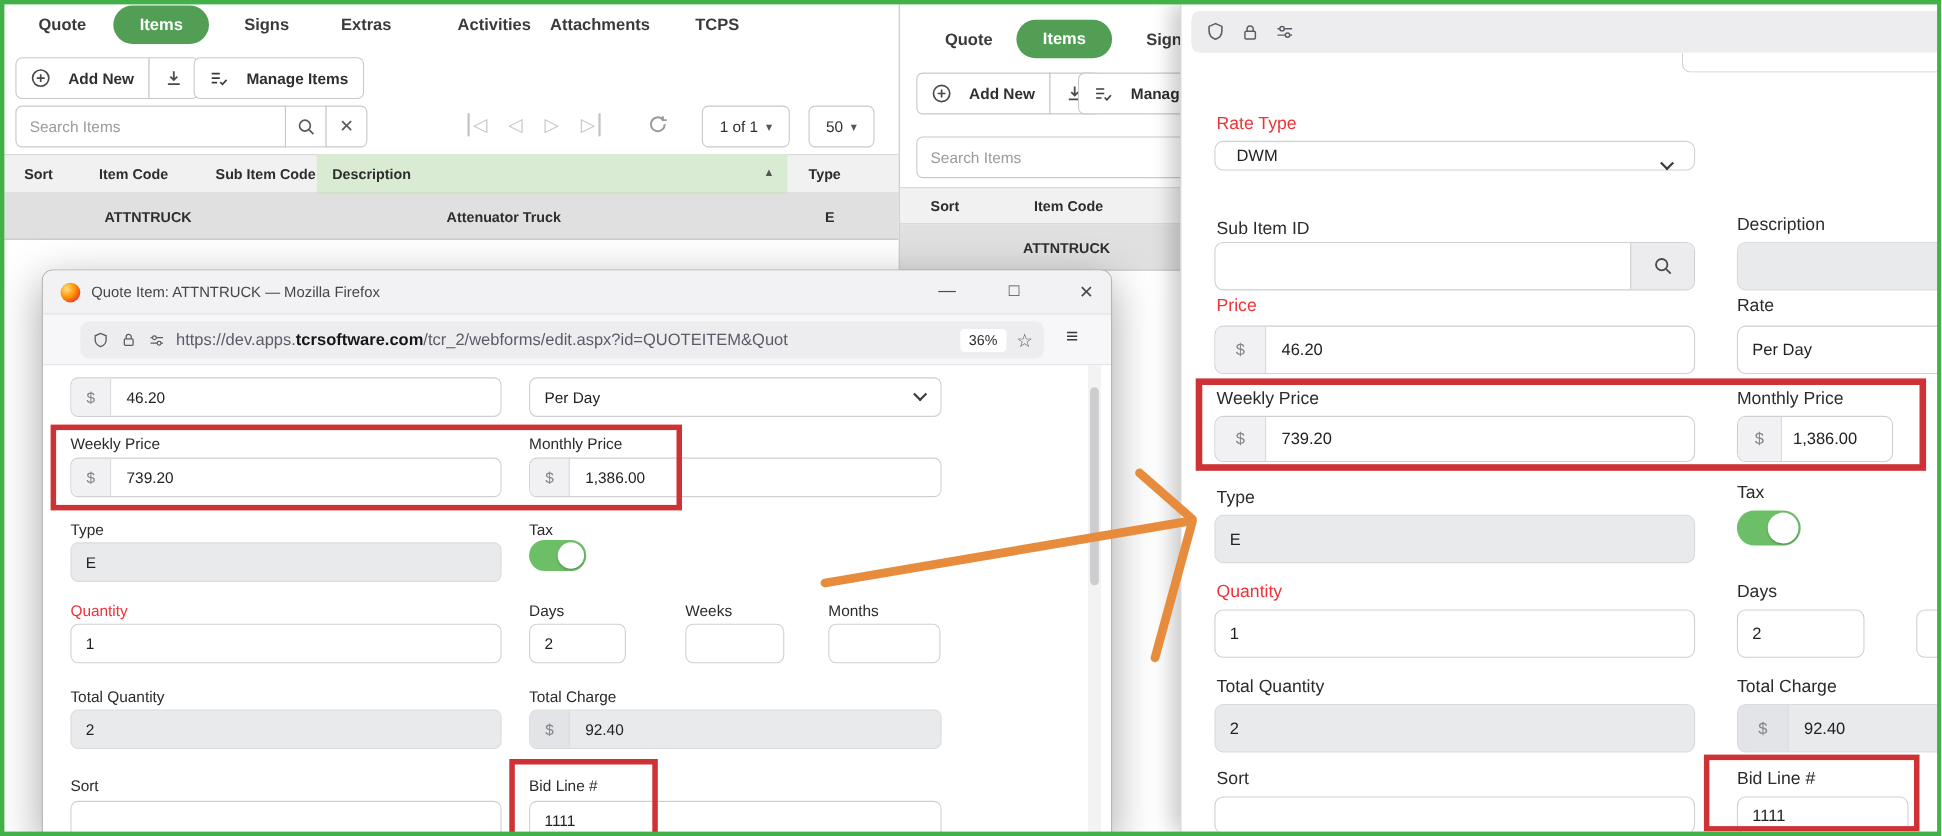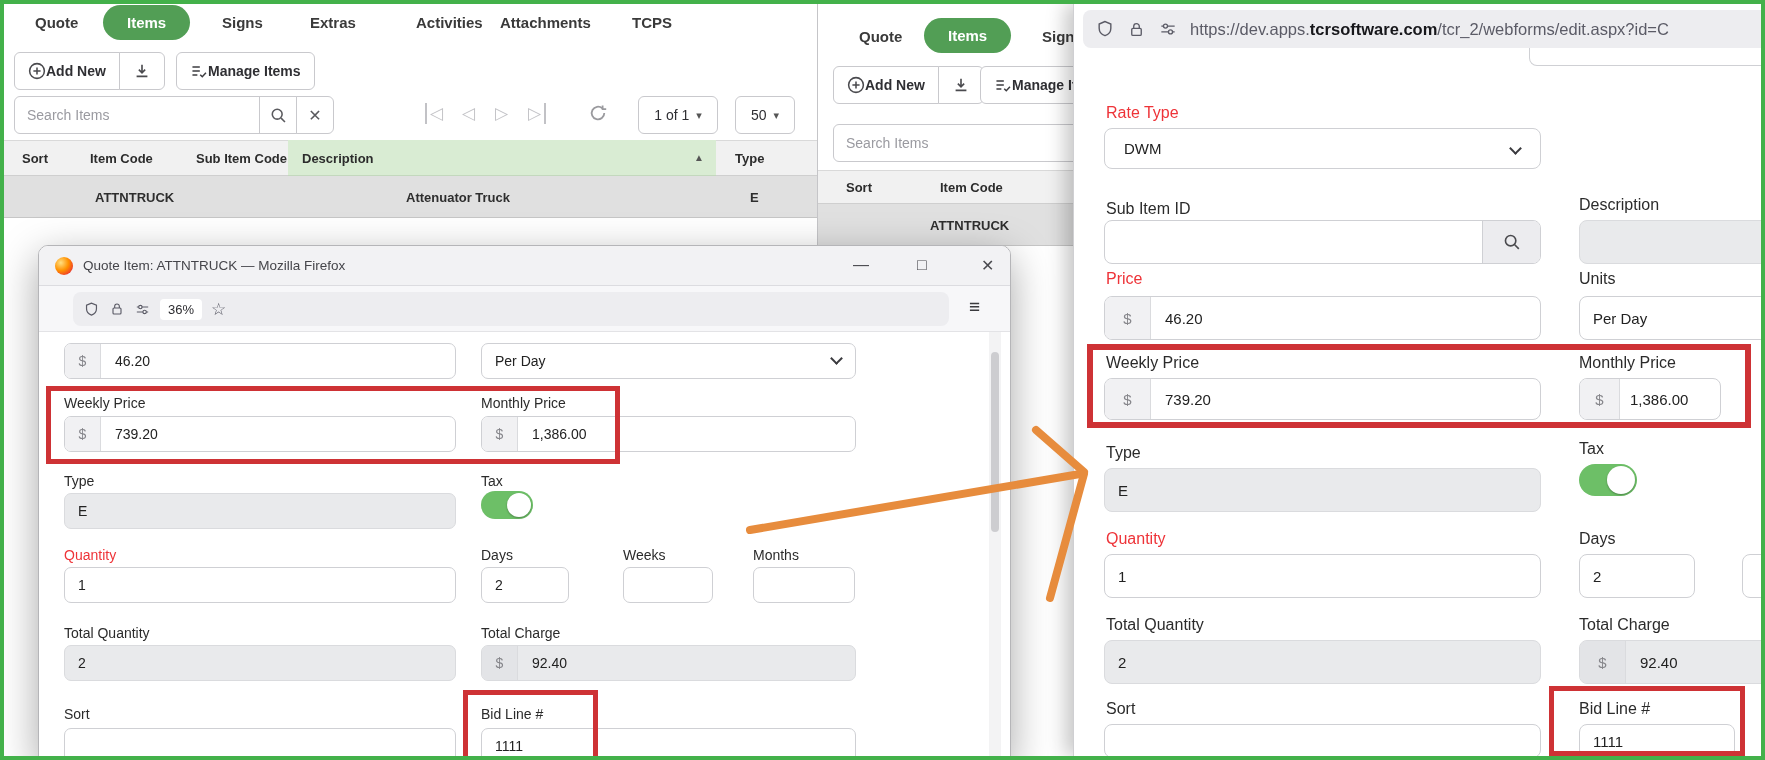--- a/index.html
+++ b/index.html
@@ -9,21 +9,21 @@
   .abs{position:absolute;}
   .frame{position:absolute;inset:0;border:4px solid #43b14a;z-index:40;pointer-events:none;}
 
   
   .tab{position:absolute;top:14px;font-size:15px;font-weight:700;color:#3a3a3a;white-space:nowrap;cursor:default;}
   .pill{position:absolute;top:5px;background:#529e55;color:#fff;border-radius:999px;padding:9px 24px;
         font-size:15px;font-weight:700;white-space:nowrap;}
 
   
   .btngrp{position:absolute;display:flex;}
-  .btn{display:flex;align-items:center;gap:0;background:#fff;border:1px solid #c9c9cd;
+  .btn{display:flex;align-items:center;gap:16px;background:#fff;border:1px solid #c9c9cd;
        color:#2f2f33;font-size:14px;font-weight:600;padding:0 13px;height:38px;white-space:nowrap;}
   .btngrp .btn+.btn{margin-left:-1px;}
   .btngrp .btn:first-child{border-radius:6px 0 0 6px;}
   .btngrp .btn:last-child{border-radius:0 6px 6px 0;}
   .btngrp .btn:only-child{border-radius:6px;}
 
   
   .srch{position:absolute;display:flex;height:38px;}
   .srch .cell{background:#fff;border:1px solid #c9c9cd;display:flex;align-items:center;}
   .srch .cell+.cell{margin-left:-1px;}
@@ -244,20 +244,21 @@
               <path d="M8.5 10.5V8a3.5 3.5 0 0 1 7 0v2.5" fill="none" stroke="#5b5b66" stroke-width="1.7"></path>
             </svg>
         </span>
         <span>
           <svg width="17" height="17" viewBox="0 0 24 24">
               <path d="M4 8.5h16M4 15.5h16" stroke="#5b5b66" stroke-width="1.6"></path>
               <circle cx="9" cy="8.5" r="2.4" fill="#f7f7f9" stroke="#5b5b66" stroke-width="1.6"></circle>
               <circle cx="15" cy="15.5" r="2.4" fill="#f7f7f9" stroke="#5b5b66" stroke-width="1.6"></circle>
             </svg>
         </span>
+        <span class="urltxt" style="flex:1"><span>https://dev.apps.</span><b>tcrsoftware.com</b><span>/tcr_2/webforms/edit.aspx?id=QUOTEITEM&amp;Quot</span></span>
         <span class="badge">36%</span>
         <span style="font-size:17px;color:#5b5b66;flex:none">☆</span>
       </div>
       <span class="abs" style="left:930px;top:10px;font-size:19px;color:#3a3a3e">≡</span>
     </div>
 
     <div class="inp grp" style="left:25px;top:97px;width:392px;height:36px">
       <span class="addon" style="width:36px">$</span>
       <span class="val">46.20</span>
     </div>
@@ -336,26 +337,25 @@
             <path d="M8.5 10.5V8a3.5 3.5 0 0 1 7 0v2.5" fill="none" stroke="#5b5b66" stroke-width="1.7"></path>
           </svg>
       </span>
       <span>
         <svg width="20" height="20" viewBox="0 0 24 24">
             <path d="M4 8.5h16M4 15.5h16" stroke="#5b5b66" stroke-width="1.6"></path>
             <circle cx="9" cy="8.5" r="2.4" fill="#f1f1f4" stroke="#5b5b66" stroke-width="1.6"></circle>
             <circle cx="15" cy="15.5" r="2.4" fill="#f1f1f4" stroke="#5b5b66" stroke-width="1.6"></circle>
           </svg>
       </span>
-      <span class="urltxt" style="flex:1;font-size:16.5px"><span>https://dev.apps.</span><b>tcrsoftware.com</b><span>/tcr_2/webforms/edit.aspx?id=C</span></span>
     </div>
     <div class="abs" style="left:455px;top:44px;width:330px;height:18px;border:1px solid #cfd0d4;border-top:none;border-radius:0 0 8px 8px;background:#fff"></div>
 
     <span class="lbl lg red" style="left:32px;top:100px">Rate Type</span>
-    <div class="inp lg" style="left:30px;top:124px;width:437px;height:41px">
+    <div class="inp lg" style="left:30px;top:124px;width:437px;height:27px">
       <span style="padding-left:6px">DWM</span>
     </div>
     <span class="chev" style="left:437px;top:140px"></span>
 
     <span class="lbl lg" style="left:32px;top:196px">Sub Item ID</span>
     <div class="inp lg grp" style="left:30px;top:216px;width:437px;height:44px">
       <span style="flex:1"></span>
       <span class="sbtn" style="width:58px">
         <svg width="20" height="20" viewBox="0 0 22 22">
             <circle cx="9.5" cy="9.5" r="5.7" fill="none" stroke="#4a4a4e" stroke-width="1.8"></circle>
@@ -364,21 +364,21 @@
       </span>
     </div>
     <span class="lbl lg" style="left:505px;top:192px">Description</span>
     <div class="inp lg dis" style="left:505px;top:216px;width:210px;height:44px"></div>
 
     <span class="lbl lg red" style="left:32px;top:266px">Price</span>
     <div class="inp lg grp" style="left:30px;top:292px;width:437px;height:44px">
       <span class="addon" style="width:46px">$</span>
       <span class="val">46.20</span>
     </div>
-    <span class="lbl lg" style="left:505px;top:266px">Units</span>
+    <span class="lbl lg" style="left:505px;top:266px">Rate</span>
     <div class="inp lg" style="left:505px;top:292px;width:210px;height:44px">
       <span>Per Day</span>
     </div>
 
     <span class="lbl lg" style="left:32px;top:350px">Weekly Price</span>
     <div class="inp lg grp" style="left:30px;top:374px;width:437px;height:42px">
       <span class="addon" style="width:46px">$</span>
       <span class="val">739.20</span>
     </div>
     <span class="lbl lg" style="left:505px;top:350px">Monthly Price</span>

